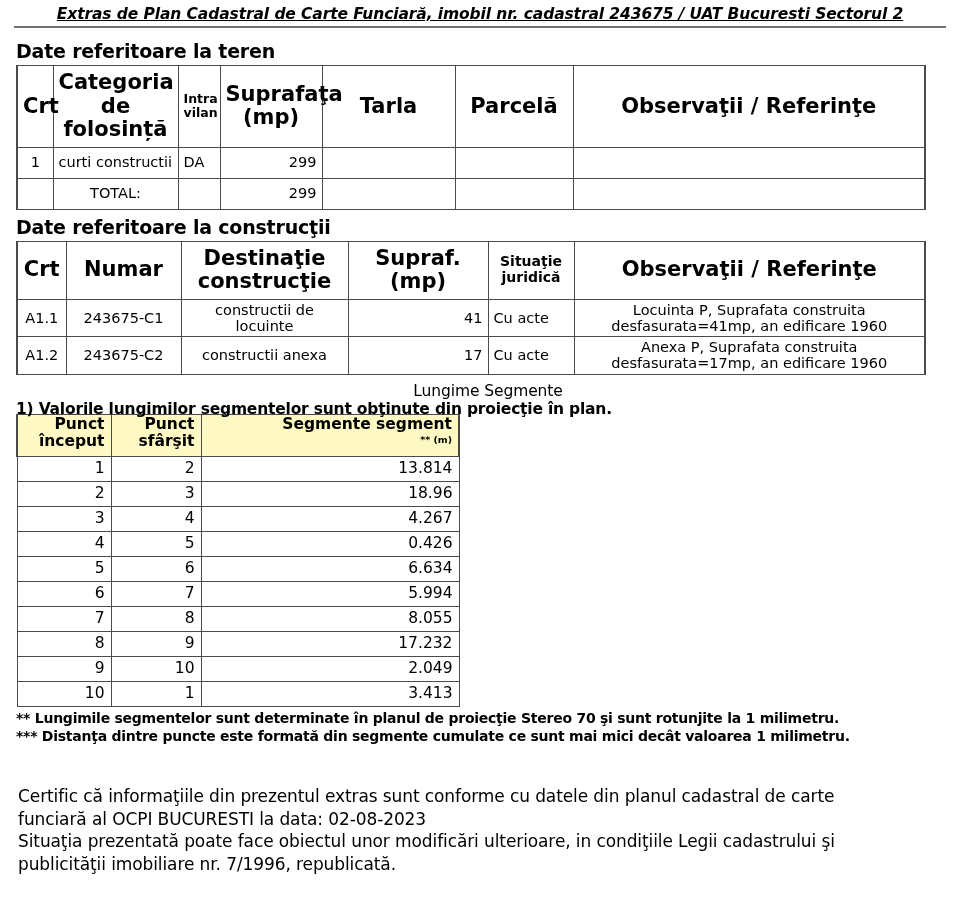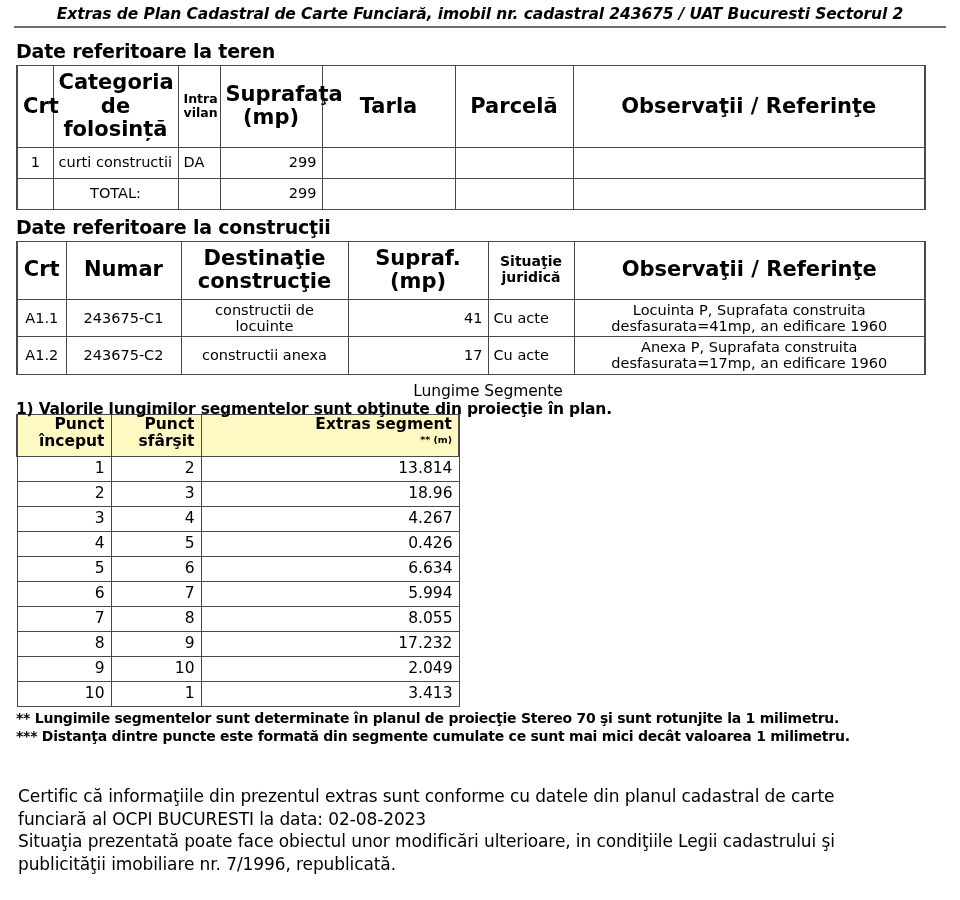--- a/index.html
+++ b/index.html
@@ -26,20 +26,21 @@
 
   
   .doc-title {
     font-style: italic;
     font-weight: bold;
     font-size: 15.5px;
     text-align: center;
     padding: 5px 18px 3px 18px;
     letter-spacing: -0.1px;
     white-space: nowrap;
+    text-decoration: underline;
   }
   .title-rule {
     height: 2px;
     background: #6f6f6f;
     margin: 0 14px 0 14px;
   }
 
   
   .section-heading {
     font-size: 19px;
@@ -274,21 +275,21 @@
       <tr>
         <th class="outer-l">
           <span>Punct</span><br>
           <span>început</span>
         </th>
         <th>
           <span>Punct</span><br>
           <span>sfârşit</span>
         </th>
         <th class="outer-r">
-          <span>Extras segment</span>
+          <span>Segmente segment</span>
           <span class="sup">** (m)</span>
         </th>
       </tr>
     </thead>
     <tbody>
       <tr>
         <td class="outer-l">1</td>
         <td>2</td>
         <td class="outer-r">13.814</td>
       </tr>

